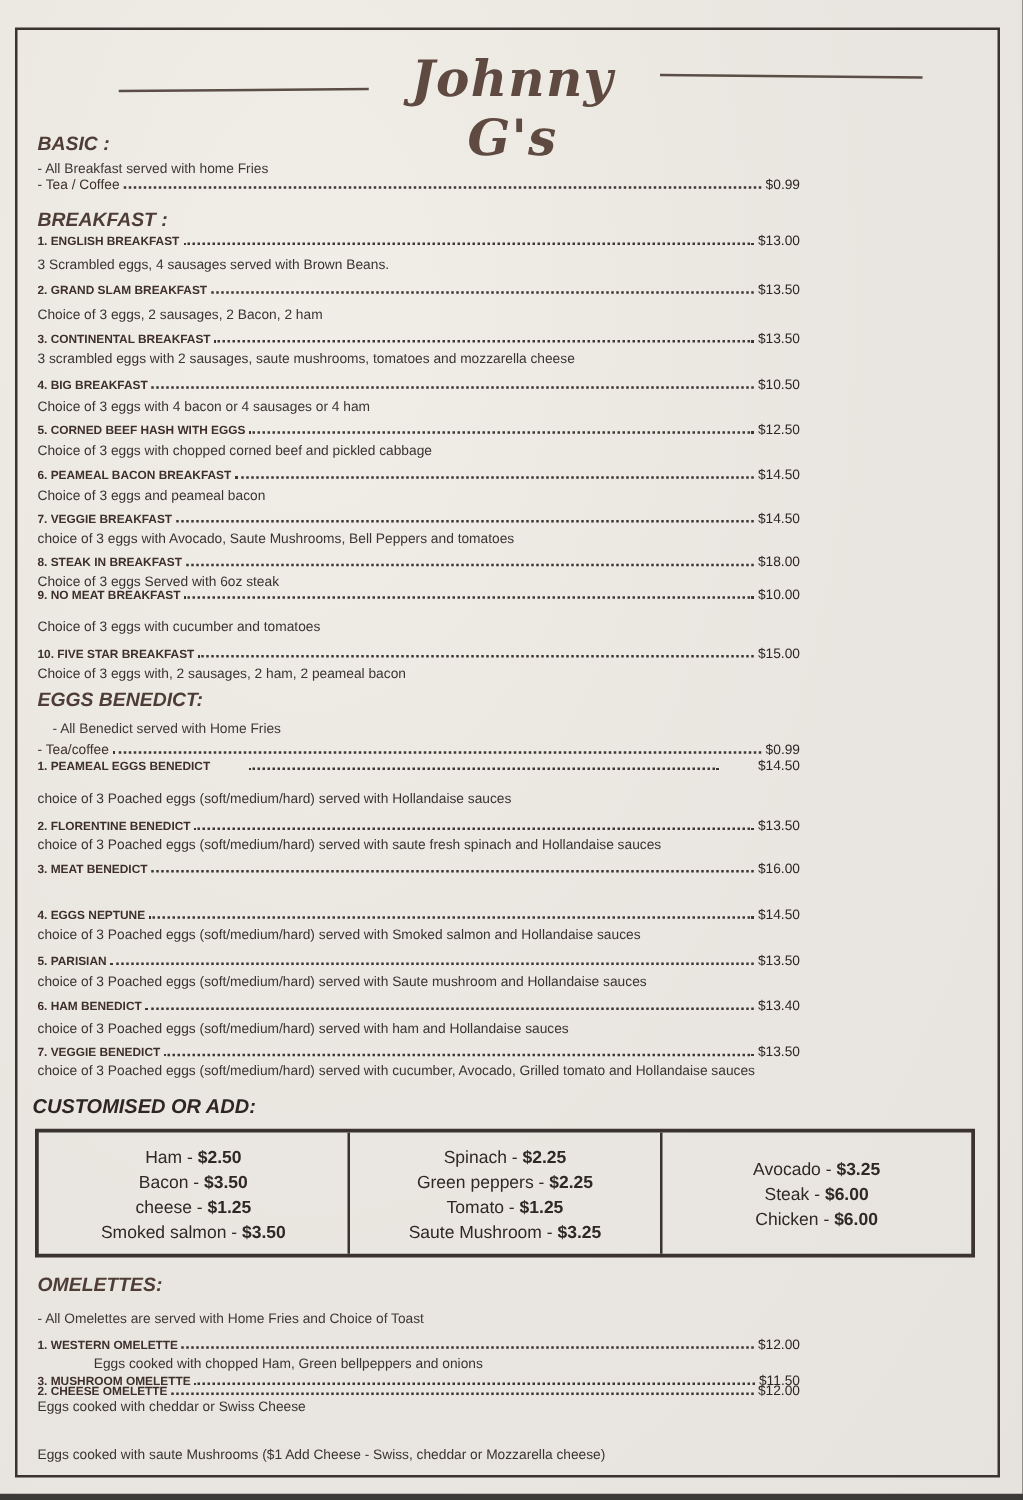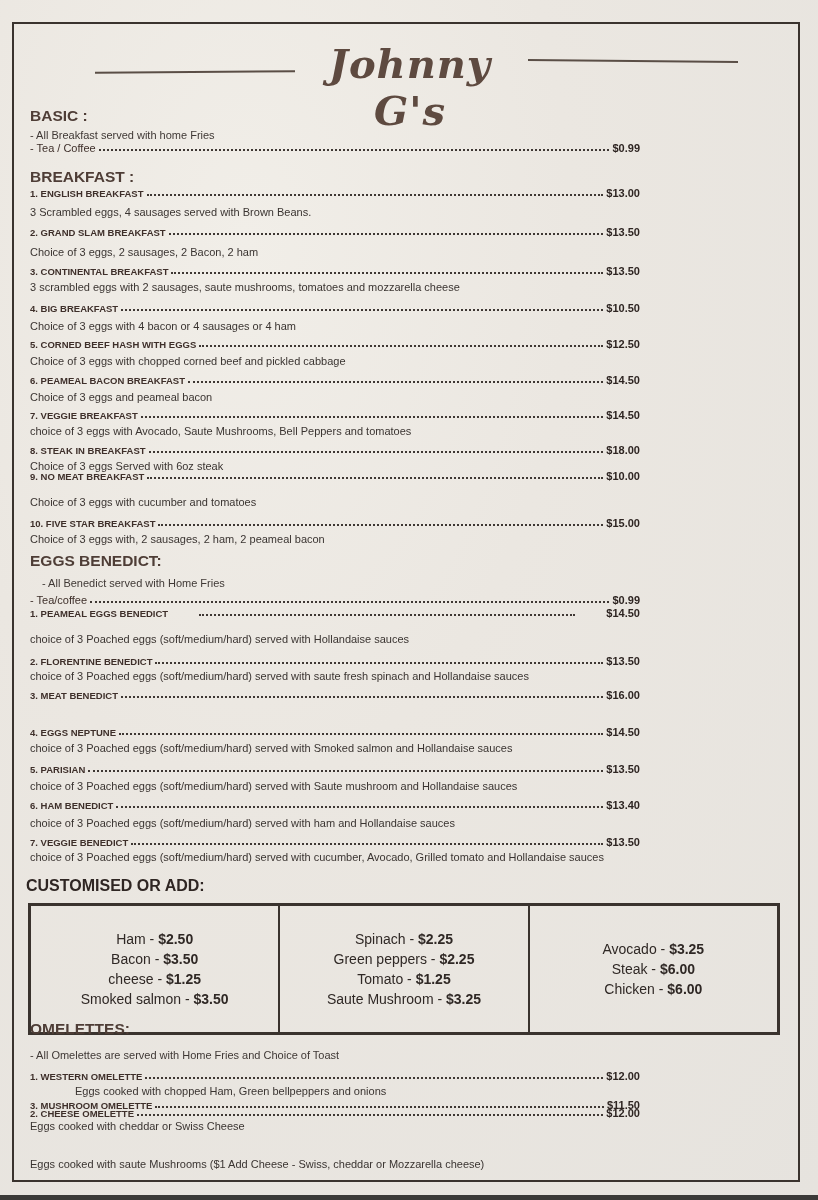--- a/index.html
+++ b/index.html
@@ -23,44 +23,44 @@
   .title-line { position:absolute; height:2px; background:#5a4e46; }
   .title-line.left { left:95px; top:33px; width:200px; transform:rotate(-0.5deg); }
   .title-line.right { left:528px; top:22px; width:210px; transform:rotate(0.5deg); }
   .title {
     position:absolute; left:300px; top:2px; width:220px; text-align:center;
     font-family:"DejaVu Serif", serif; font-style:italic; font-weight:bold;
     font-size:40px; color:#5e4a40; letter-spacing:1px;
   }
   .section-head {
     position:absolute; left:30px;
-    font-weight:bold; font-size:15.5px; color:#4e3d36;
+    font-weight:bold; font-size:15.5px; color:#4e3d36;font-style:italic;
   }
   .note {
     position:absolute; left:30px; font-size:11px; color:#3f3835;
   }
   .item-row {
     position:absolute; left:30px; width:610px; height:14px;
     display:flex; align-items:flex-end;
   }
   .item-name {
     font-weight:bold; font-size:9.5px; color:#3e2f2a; white-space:nowrap;
     text-transform:uppercase;
   }
   .item-dots {
     flex:1; border-bottom:2px dotted #3e3733; margin:0 3px 3px 3px; height:0;
   }
   .item-price {
-    font-weight:bold; font-size:11px; color:#2e2522; white-space:nowrap;text-align:right;
+    font-weight:normal; font-size:11px; color:#2e2522; white-space:nowrap;text-align:right;
   }
   .item-desc {
     position:absolute; left:30px; font-size:11px; color:#3a3431; white-space:nowrap;
   }
   .addons {
-    position:absolute; left:28px; top:903px; width:752px; height:132px;
+    position:absolute; left:28px; top:903px; width:752px; height:103px;
     border:3px solid #3a332e; box-sizing:border-box; display:flex;
   }
   .addon-col {
     flex:1; display:flex; flex-direction:column; justify-content:center; align-items:center;
     font-size:14px; color:#2f2825; line-height:20px;
   }
   .addon-col + .addon-col { border-left:2px solid #3a332e; }
   .addon-col .p { font-weight:bold; }
 </style>
 </head>

